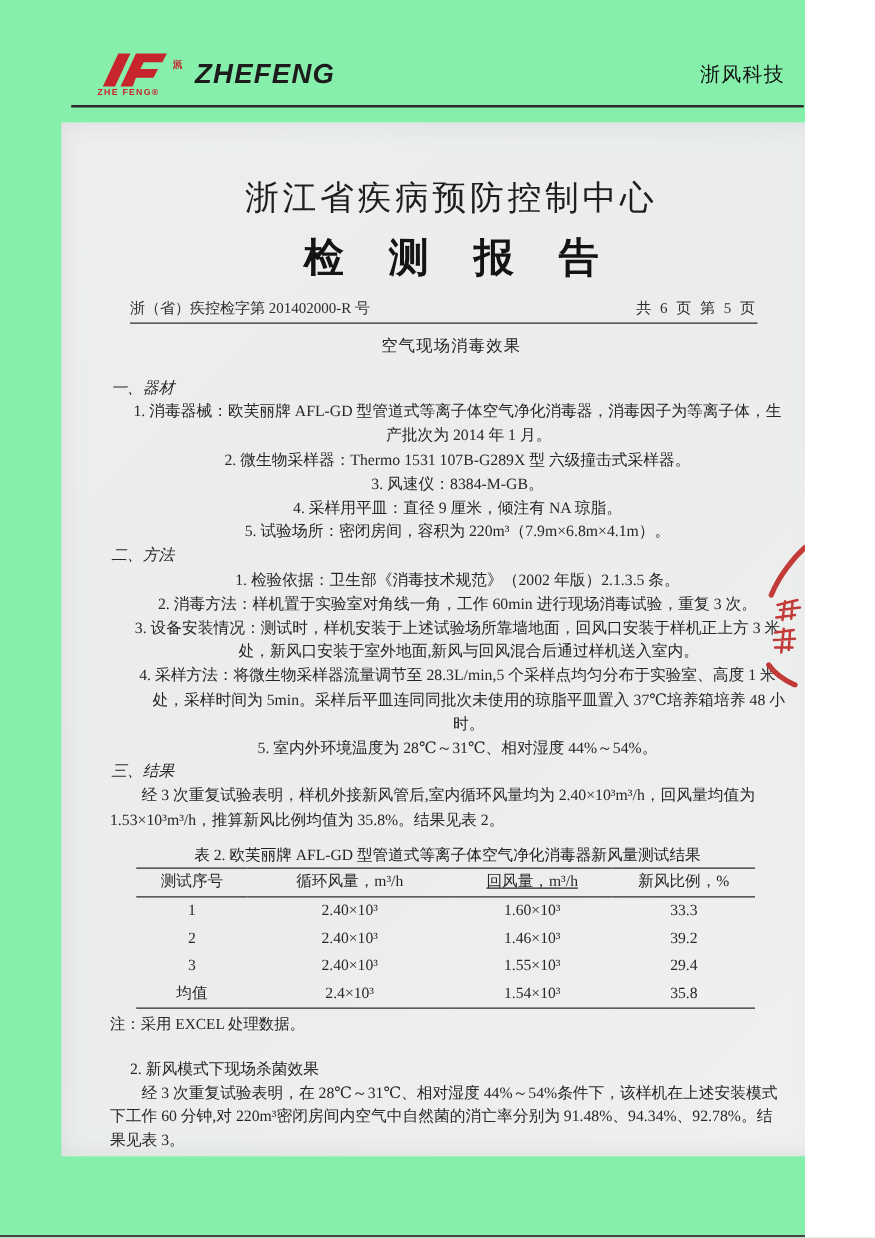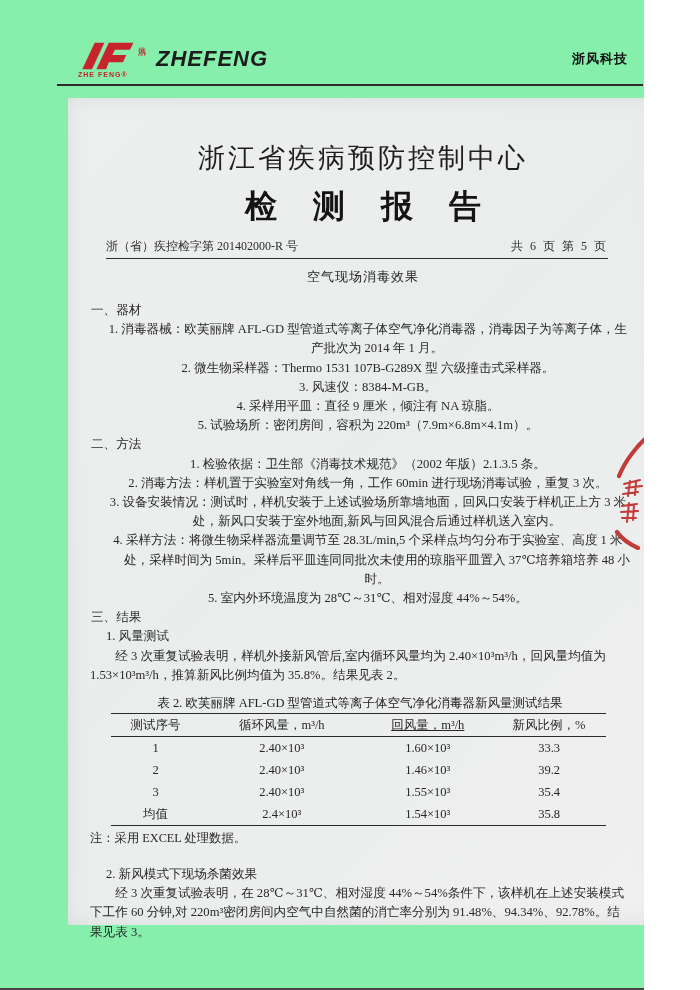--- a/index.html
+++ b/index.html
@@ -9,42 +9,42 @@
   
   .letterhead{position:absolute;top:0;left:0;width:700px;height:84px;}
   .logo-block{position:absolute;left:78px;top:41px;width:74px;height:42px;}
   .logo-mark{position:absolute;left:0;top:0;width:58px;height:30px;}
   .logo-vert{position:absolute;left:58px;top:0;width:10px;font-size:8px;line-height:9px;
              color:#c8242b;writing-mode:vertical-rl;text-orientation:upright;letter-spacing:0;}
   .logo-sub{position:absolute;left:0;top:30px;width:70px;font-size:7px;font-weight:bold;
             color:#c8242b;letter-spacing:1px;font-family:"Liberation Sans",sans-serif;white-space:nowrap;}
   .brand-name{position:absolute;left:156px;top:46px;font-family:"Liberation Sans",sans-serif;
               font-style:italic;font-weight:bold;font-size:22px;color:#1c1c1c;letter-spacing:1px;}
-  .brand-right{position:absolute;right:72px;top:50px;font-size:13px;font-weight:bold;
+  .brand-right{position:absolute;right:72px;top:50px;font-size:16px;font-weight:normal;
                color:#111;letter-spacing:1px;}
   .header-rule{position:absolute;left:57px;top:84px;width:586px;height:0;
                border-top:2px solid #2b2b2b;}
 
   
-  .scan-page{position:absolute;left:68px;top:98px;width:590px;height:827px;
+  .scan-page{position:absolute;left:49px;top:98px;width:590px;height:827px;
              background:linear-gradient(135deg,#edefee 0%,#eaedec 45%,#eff0ef 100%);
-             box-shadow:inset 0 0 18px rgba(180,185,183,.35);}
+             box-shadow:inset 0 0 18px rgba(180,185,183,.35);padding-left:17px;}
   .org{margin:42px 0 0 0;text-align:center;font-size:27px;font-weight:500;color:#1e1e1e;
        letter-spacing:3px;}
   .report-title{margin:9px 0 0 14px;text-align:center;font-size:32px;font-weight:bold;
                 color:#141414;letter-spacing:14px;}
   .docno-row{display:flex;justify-content:space-between;margin:9px 50px 0 38px;
              font-size:12px;color:#2c2c2c;}
   .page-info{letter-spacing:2px;}
   .docno-rule{margin:3px 50px 0 38px;border-top:1.5px solid #2d2d2d;}
   .subtitle{margin-top:9px;text-align:center;font-size:13px;color:#262626;letter-spacing:1px;}
 
   
   .body-text{margin-top:15px;padding:0 28px 0 22px;font-size:12.6px;line-height:19.2px;color:#272727;}
-  .sec-heading{padding-left:1px;}
+  .sec-heading{padding-left:1px;font-style:italic;}
   .item{padding-left:34px;text-indent:-18px;text-align:center;}
   .para{text-indent:2em;}
   .sub-heading{padding-left:16px;}
 
   
   .tbl-caption{margin:10px 50px 0 44px;text-align:center;font-size:12.5px;color:#222;}
   table.result{border-collapse:collapse;margin:1px 0 0 43px;width:495px;
                border-top:1.6px solid #2b2b2b;border-bottom:1.6px solid #2b2b2b;
                font-size:12.5px;color:#272727;}
   table.result th{font-weight:normal;height:22px;border-bottom:1.4px solid #2b2b2b;
@@ -101,21 +101,20 @@
       <div class="item">5. 试验场所：密闭房间，容积为 220m³（7.9m×6.8m×4.1m）。</div>
 
       <div class="sec-heading">二、方法</div>
       <div class="item">1. 检验依据：卫生部《消毒技术规范》（2002 年版）2.1.3.5 条。</div>
       <div class="item">2. 消毒方法：样机置于实验室对角线一角，工作 60min 进行现场消毒试验，重复 3 次。</div>
       <div class="item">3. 设备安装情况：测试时，样机安装于上述试验场所靠墙地面，回风口安装于样机正上方 3 米处，新风口安装于室外地面,新风与回风混合后通过样机送入室内。</div>
       <div class="item">4. 采样方法：将微生物采样器流量调节至 28.3L/min,5 个采样点均匀分布于实验室、高度 1 米处，采样时间为 5min。采样后平皿连同同批次未使用的琼脂平皿置入 37℃培养箱培养 48 小时。</div>
       <div class="item">5. 室内外环境温度为 28℃～31℃、相对湿度 44%～54%。</div>
 
       <div class="sec-heading">三、结果</div>
-      <div class="sub-heading">1. 风量测试</div>
       <div class="para">经 3 次重复试验表明，样机外接新风管后,室内循环风量均为 2.40×10³m³/h，回风量均值为 1.53×10³m³/h，推算新风比例均值为 35.8%。结果见表 2。</div>
     </div>
 
     <div class="tbl-caption">表 2. 欧芙丽牌 AFL-GD 型管道式等离子体空气净化消毒器新风量测试结果</div>
 
     <table class="result">
       <thead>
         <tr>
           <th class="c1">测试序号</th>
           <th class="c2">循环风量，m³/h</th>
@@ -133,21 +132,21 @@
         <tr>
           <td>2</td>
           <td>2.40×10³</td>
           <td>1.46×10³</td>
           <td>39.2</td>
         </tr>
         <tr>
           <td>3</td>
           <td>2.40×10³</td>
           <td>1.55×10³</td>
-          <td>35.4</td>
+          <td>29.4</td>
         </tr>
         <tr>
           <td>均值</td>
           <td>2.4×10³</td>
           <td>1.54×10³</td>
           <td>35.8</td>
         </tr>
       </tbody>
     </table>
 

